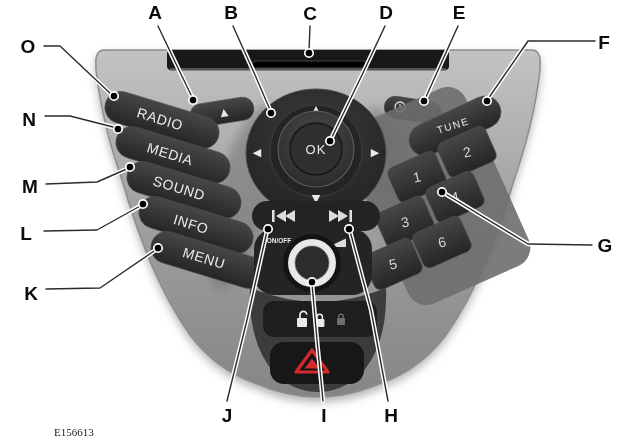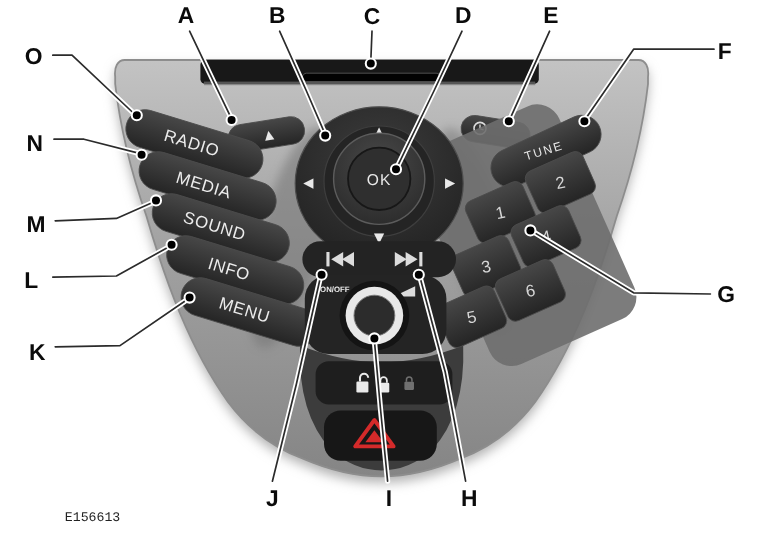--- a/index.html
+++ b/index.html
@@ -5,21 +5,21 @@
   html,body{margin:0;padding:0;background:#fff;}
   .stage{position:relative;width:640px;height:447px;background:#fff;overflow:hidden;
          font-family:"Liberation Sans",sans-serif;}
   .stage svg{position:absolute;left:0;top:0;}
   svg text{font-family:"Liberation Sans",sans-serif;fill:#e9e9e9;}
   svg text.glyph{font-family:"DejaVu Sans",sans-serif;}
   svg text.callout-letter{font-weight:bold;font-size:19px;fill:#0b0b0b;}
   svg text.side-label{font-size:14px;letter-spacing:.6px;fill:#ececec;}
   svg text.num-label{font-size:14px;fill:#d6d6d6;}
   .figcode{position:absolute;left:6px;top:426px;font-size:11px;color:#222;
-           font-family:Liberation Mono, monospace;padding-left:48px;}
+           font-family:Liberation Serif, serif;padding-left:48px;}
   .line-halo{fill:none;stroke:#ffffff;stroke-width:4.4;stroke-linejoin:round;stroke-linecap:round;}
   .line-core{fill:none;stroke:#2b2b2b;stroke-width:1.4;stroke-linejoin:round;stroke-linecap:round;}
   .dot{fill:#000;stroke:#fff;stroke-width:1.7;}
 </style>
 </head>
 <body>
 
 <div class="stage">
 <svg width="640" height="447" viewBox="0 0 640 447">
   <defs>

